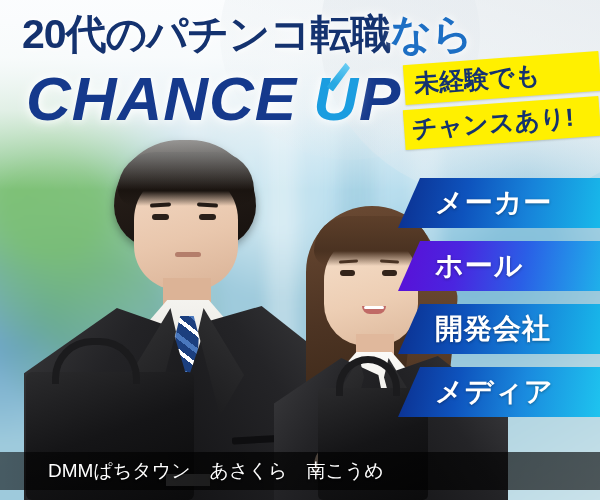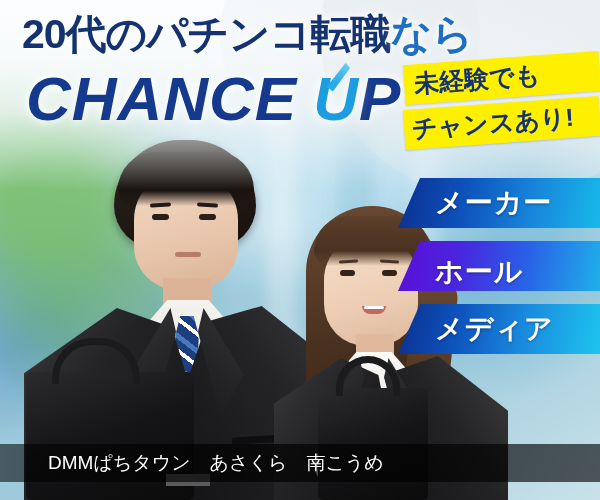--- a/index.html
+++ b/index.html
@@ -253,28 +253,28 @@
     display:flex;align-items:center;
     clip-path:polygon(22px 0,100% 0,100% 100%,0 100%);
     box-shadow:0 2px 4px rgba(0,0,0,.25);
   }
   .cat span{
     color:#fff;font-size:28px;font-weight:700;letter-spacing:1px;
     margin-left:37px;white-space:nowrap;
     text-shadow:0 1px 3px rgba(0,0,0,.35);
   }
   .cat.c1{background:linear-gradient(100deg,#0b2f8f 0%,#0e53bd 34%,#1782d9 64%,#18b9ea 100%);}
-  .cat.c2{background:linear-gradient(100deg,#5a0fd6 0%,#4a25e0 30%,#2a5fe6 62%,#1fb0ea 100%);align-items:flex-end;}
+  .cat.c2{background:linear-gradient(100deg,#5a0fd6 0%,#4a25e0 30%,#2a5fe6 62%,#1fb0ea 100%);}
   .cat.c3{background:linear-gradient(100deg,#0b2f8f 0%,#0e53bd 34%,#1782d9 64%,#18b9ea 100%);}
   .cat.c4{background:linear-gradient(100deg,#6a0fd8 0%,#5423e2 28%,#2f5fe6 60%,#21b2ea 100%);}
   .cat.c5{background:linear-gradient(100deg,#0b2f8f 0%,#0e53bd 30%,#1a8ade 62%,#1ec4ef 100%);}
 
   
   .caption{
-    position:absolute;left:0;right:0;bottom:18px;height:38px;
+    position:absolute;left:0;right:0;bottom:10px;height:38px;
     background:linear-gradient(90deg,rgba(0,0,0,.55),rgba(0,0,0,.70) 40%,rgba(0,0,0,.62));
     display:flex;align-items:center;text-align:right;
   }
   .caption span{
     color:#fff;font-size:19px;font-weight:400;margin-left:48px;white-space:nowrap;
     text-shadow:0 1px 2px rgba(0,0,0,.6);
   }
 </style>
 </head>
 <body>
@@ -350,20 +350,23 @@
     <div class="badge-row r2">チャンスあり!</div>
   </div>
 
   <div class="cats">
     <div class="cat c1">
       <span>メーカー</span>
     </div>
     <div class="cat c2">
       <span>ホール</span>
     </div>
+    <div class="cat c3">
+      <span>開発会社</span>
+    </div>
     <div class="cat c5">
       <span>メディア</span>
     </div>
   </div>
 
   <div class="caption">
     <span>DMMぱちタウン　あさくら　南こうめ</span>
   </div>
 
 </div>

